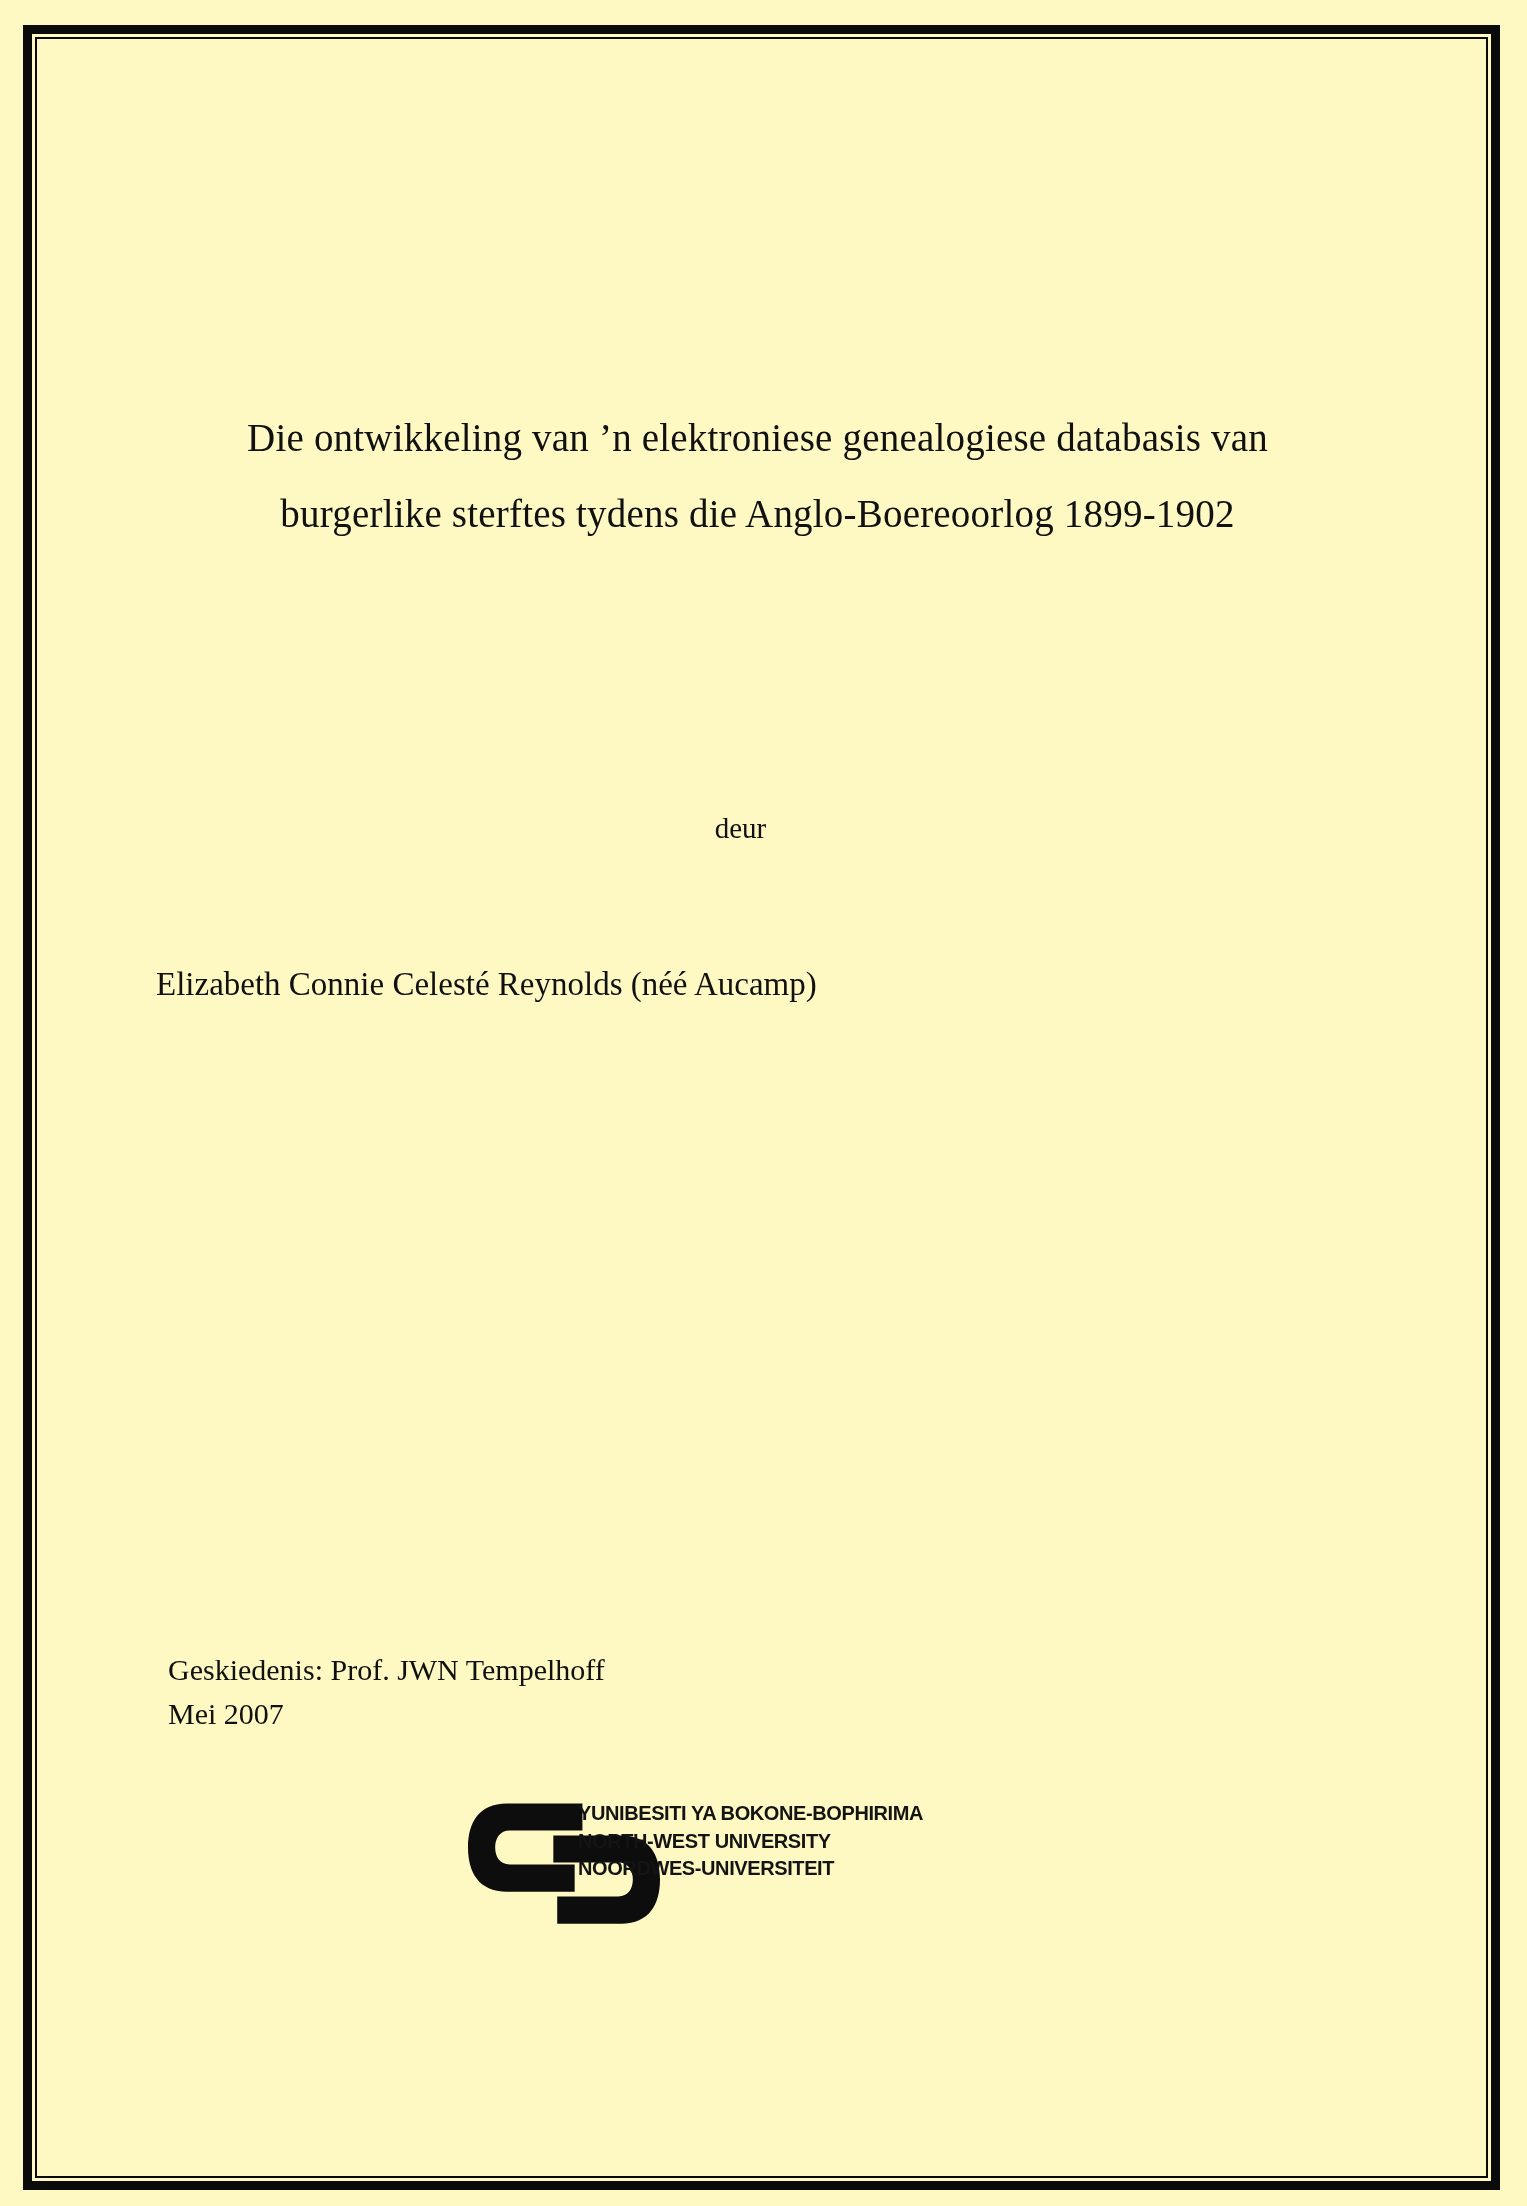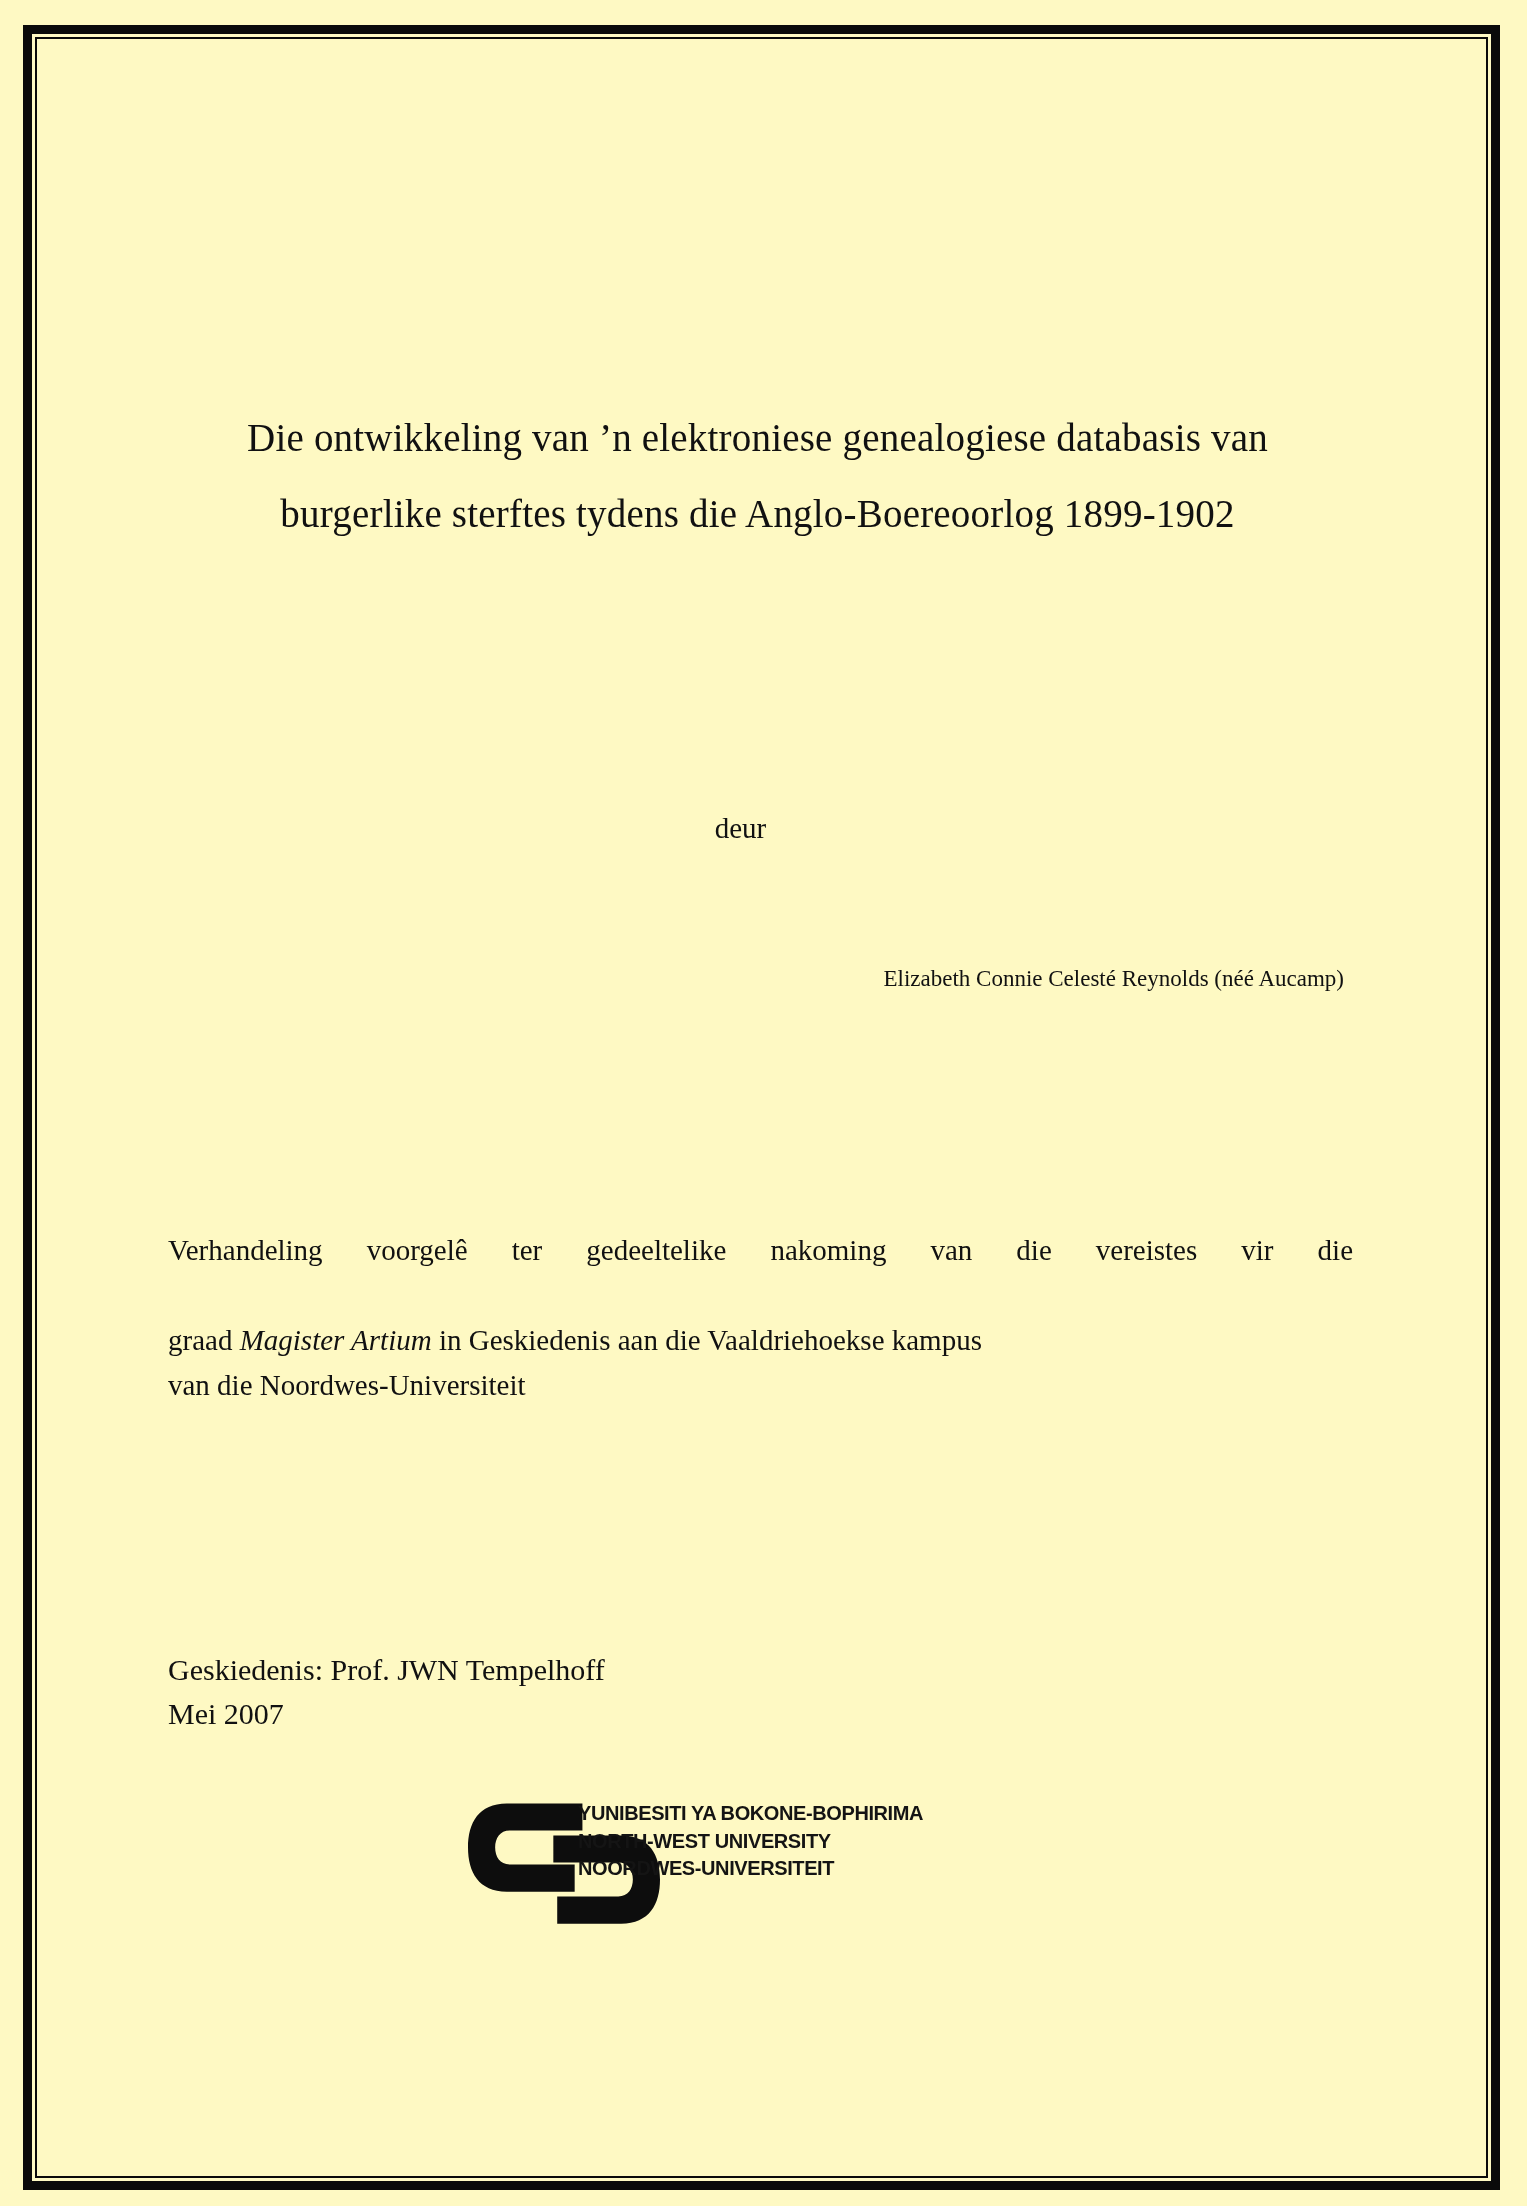--- a/index.html
+++ b/index.html
@@ -46,25 +46,25 @@
   .byline {
     position: absolute;
     left: 143px;
     width: 1195px;
     top: 812px;
     text-align: center;
     font-size: 29px;
   }
   .author {
     position: absolute;
-    left: 149px;
+    left: 156px;
     width: 1195px;
     top: 966px;
-    text-align: right;
-    font-size: 23px;
+    text-align: left;
+    font-size: 33px;
   }
   .statement {
     position: absolute;
     left: 168px;
     width: 1185px;
     top: 1228px;
     font-size: 29px;
     line-height: 45px;
   }
   .statement .justified-line {
@@ -126,25 +126,20 @@
 
   <div class="title-block">
     <div>Die ontwikkeling van ’n elektroniese genealogiese databasis van</div>
     <div>burgerlike sterftes tydens die Anglo-Boereoorlog 1899-1902</div>
   </div>
 
   <div class="byline">deur</div>
 
   <div class="author">Elizabeth Connie Celesté Reynolds (néé Aucamp)</div>
 
-  <div class="statement">
-    <div class="justified-line">Verhandeling voorgelê ter gedeeltelike nakoming van die vereistes vir die</div>
-    <div><span>graad </span><span class="italic">Magister Artium</span><span> in Geskiedenis aan die Vaaldriehoekse kampus</span></div>
-    <div>van die Noordwes-Universiteit</div>
-  </div>
 
   <div class="supervisor-block">
     <div>Geskiedenis: Prof. JWN Tempelhoff</div>
     <div>Mei 2007</div>
   </div>
 
   <div class="logo">
     <svg class="logo-mark" viewBox="0 0 198 127" xmlns="http://www.w3.org/2000/svg" aria-hidden="true">
       <path fill="#0d0d0d" d="M 118 0 L 40 0 C 11 0 0 20 0 45.5 C 0 71 11 91 40 91 L 110 91 L 110 63 L 43 63 C 33 63 28 55 28 45.5 C 28 36 33 28 43 28 L 118 28 Z"></path>
       <path fill="#0d0d0d" d="M 88 33 L 158 33 C 187 33 198 53 198 78.5 C 198 104 187 124 158 124 L 92 124 L 92 96 L 155 96 C 165 96 170 88 170 78.5 C 170 69 165 61 155 61 L 88 61 Z"></path>

